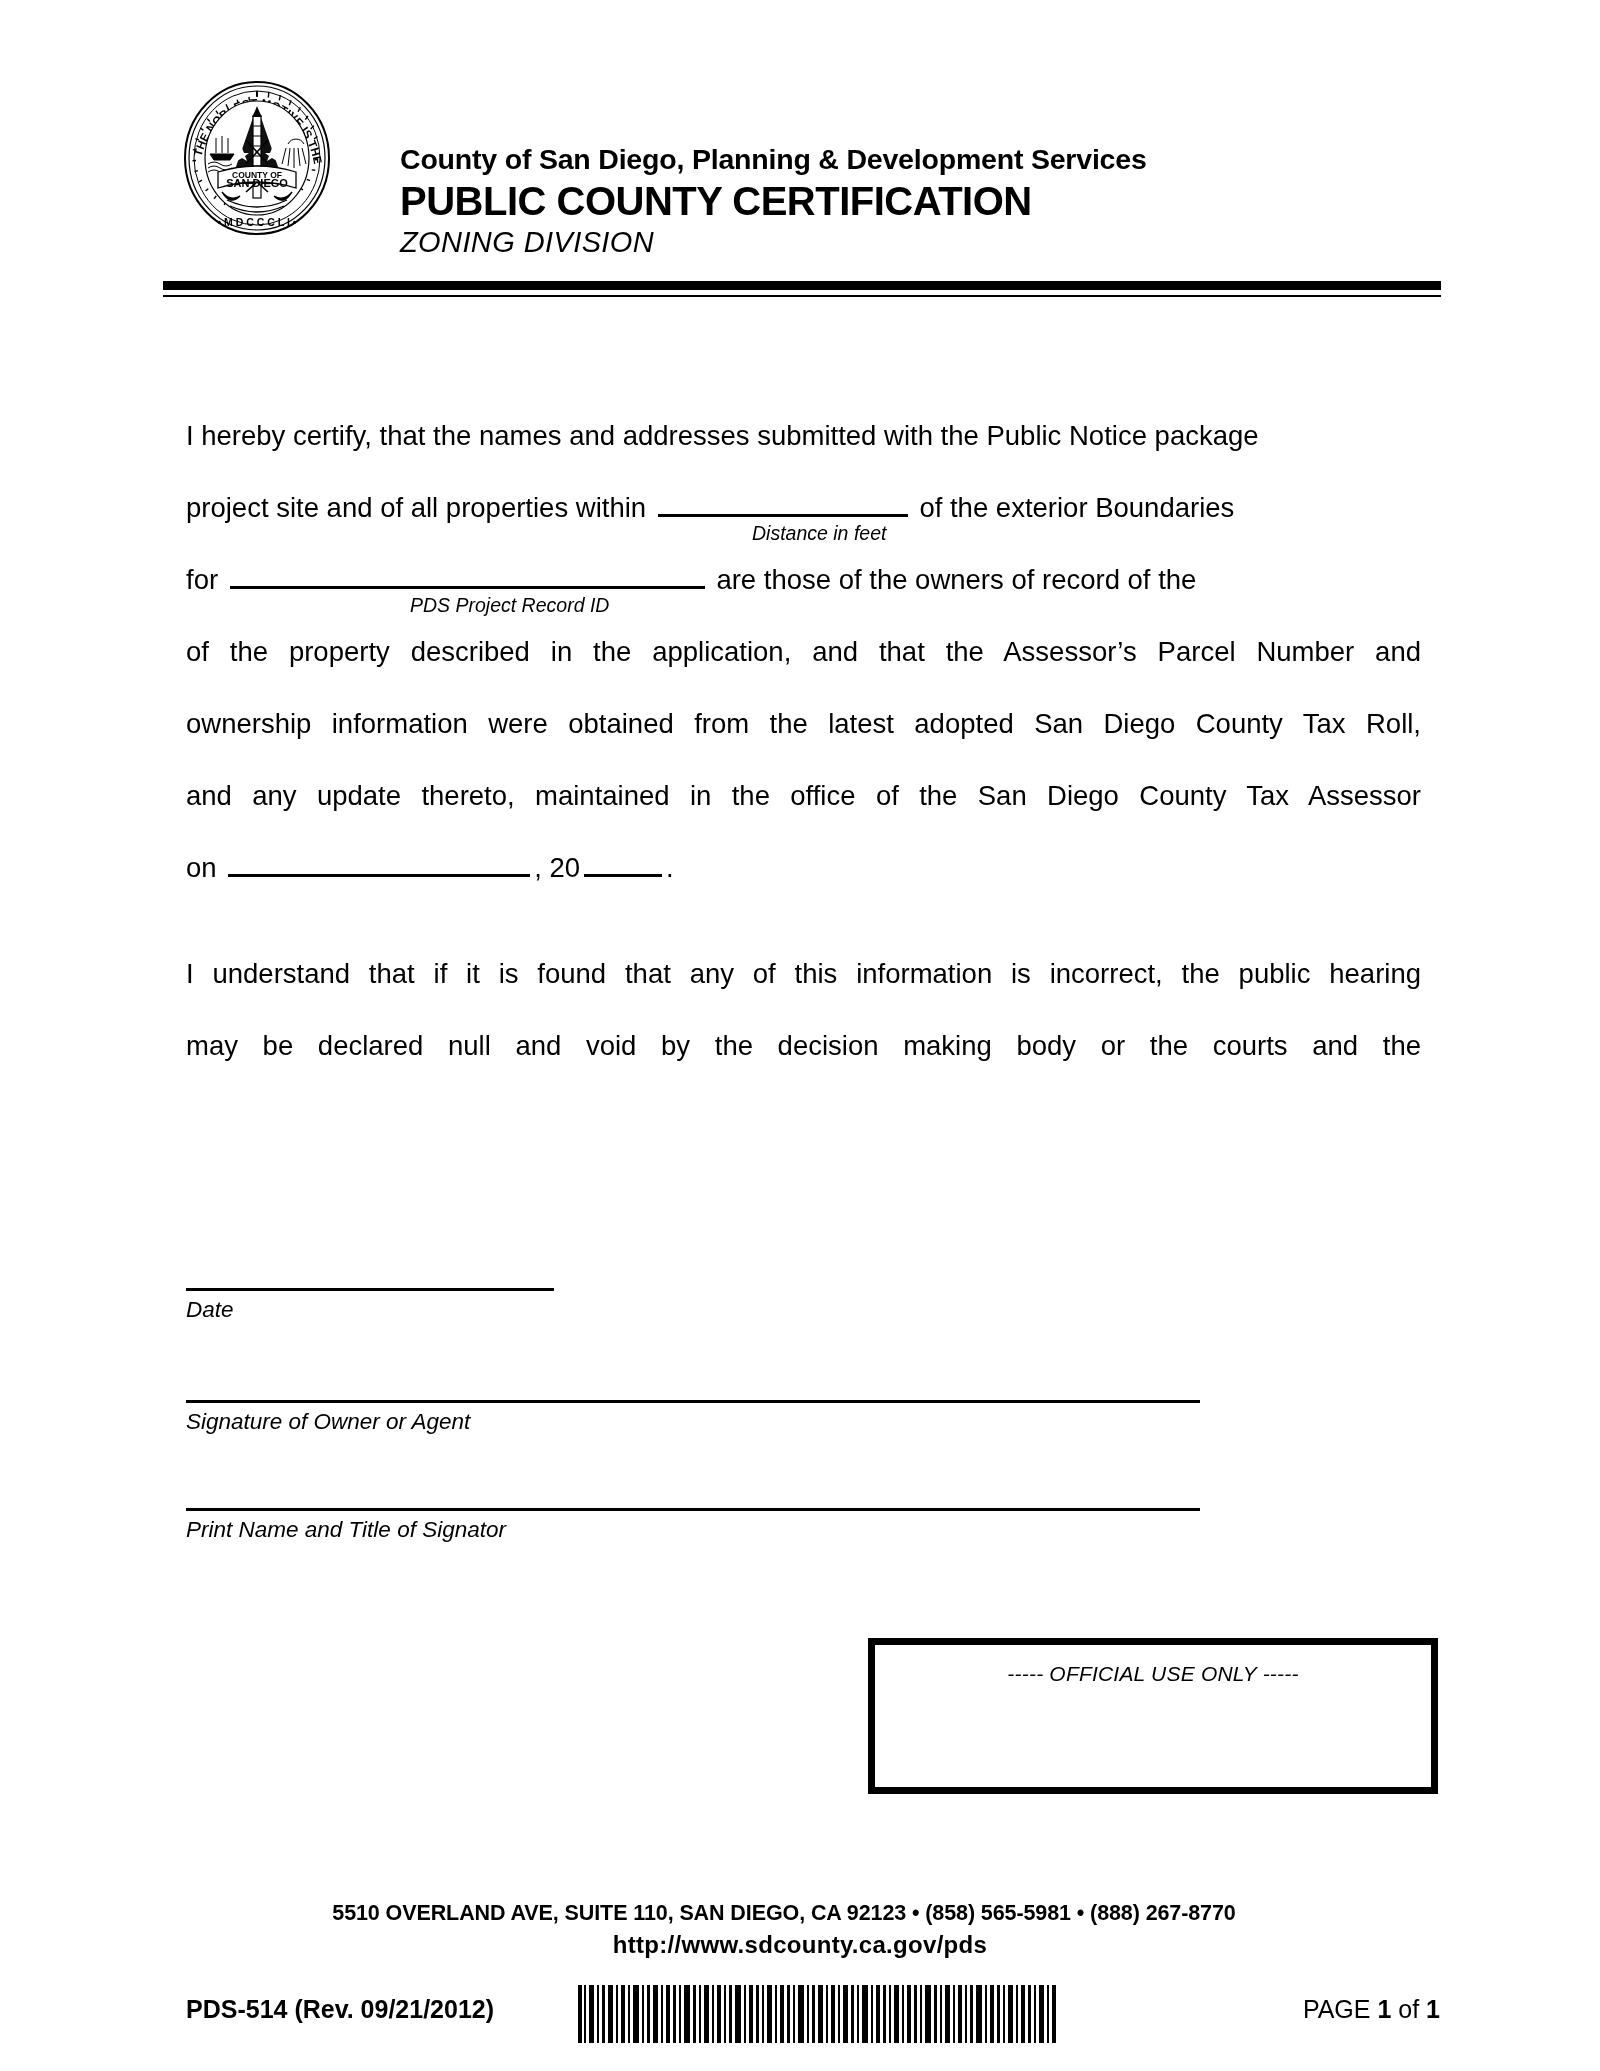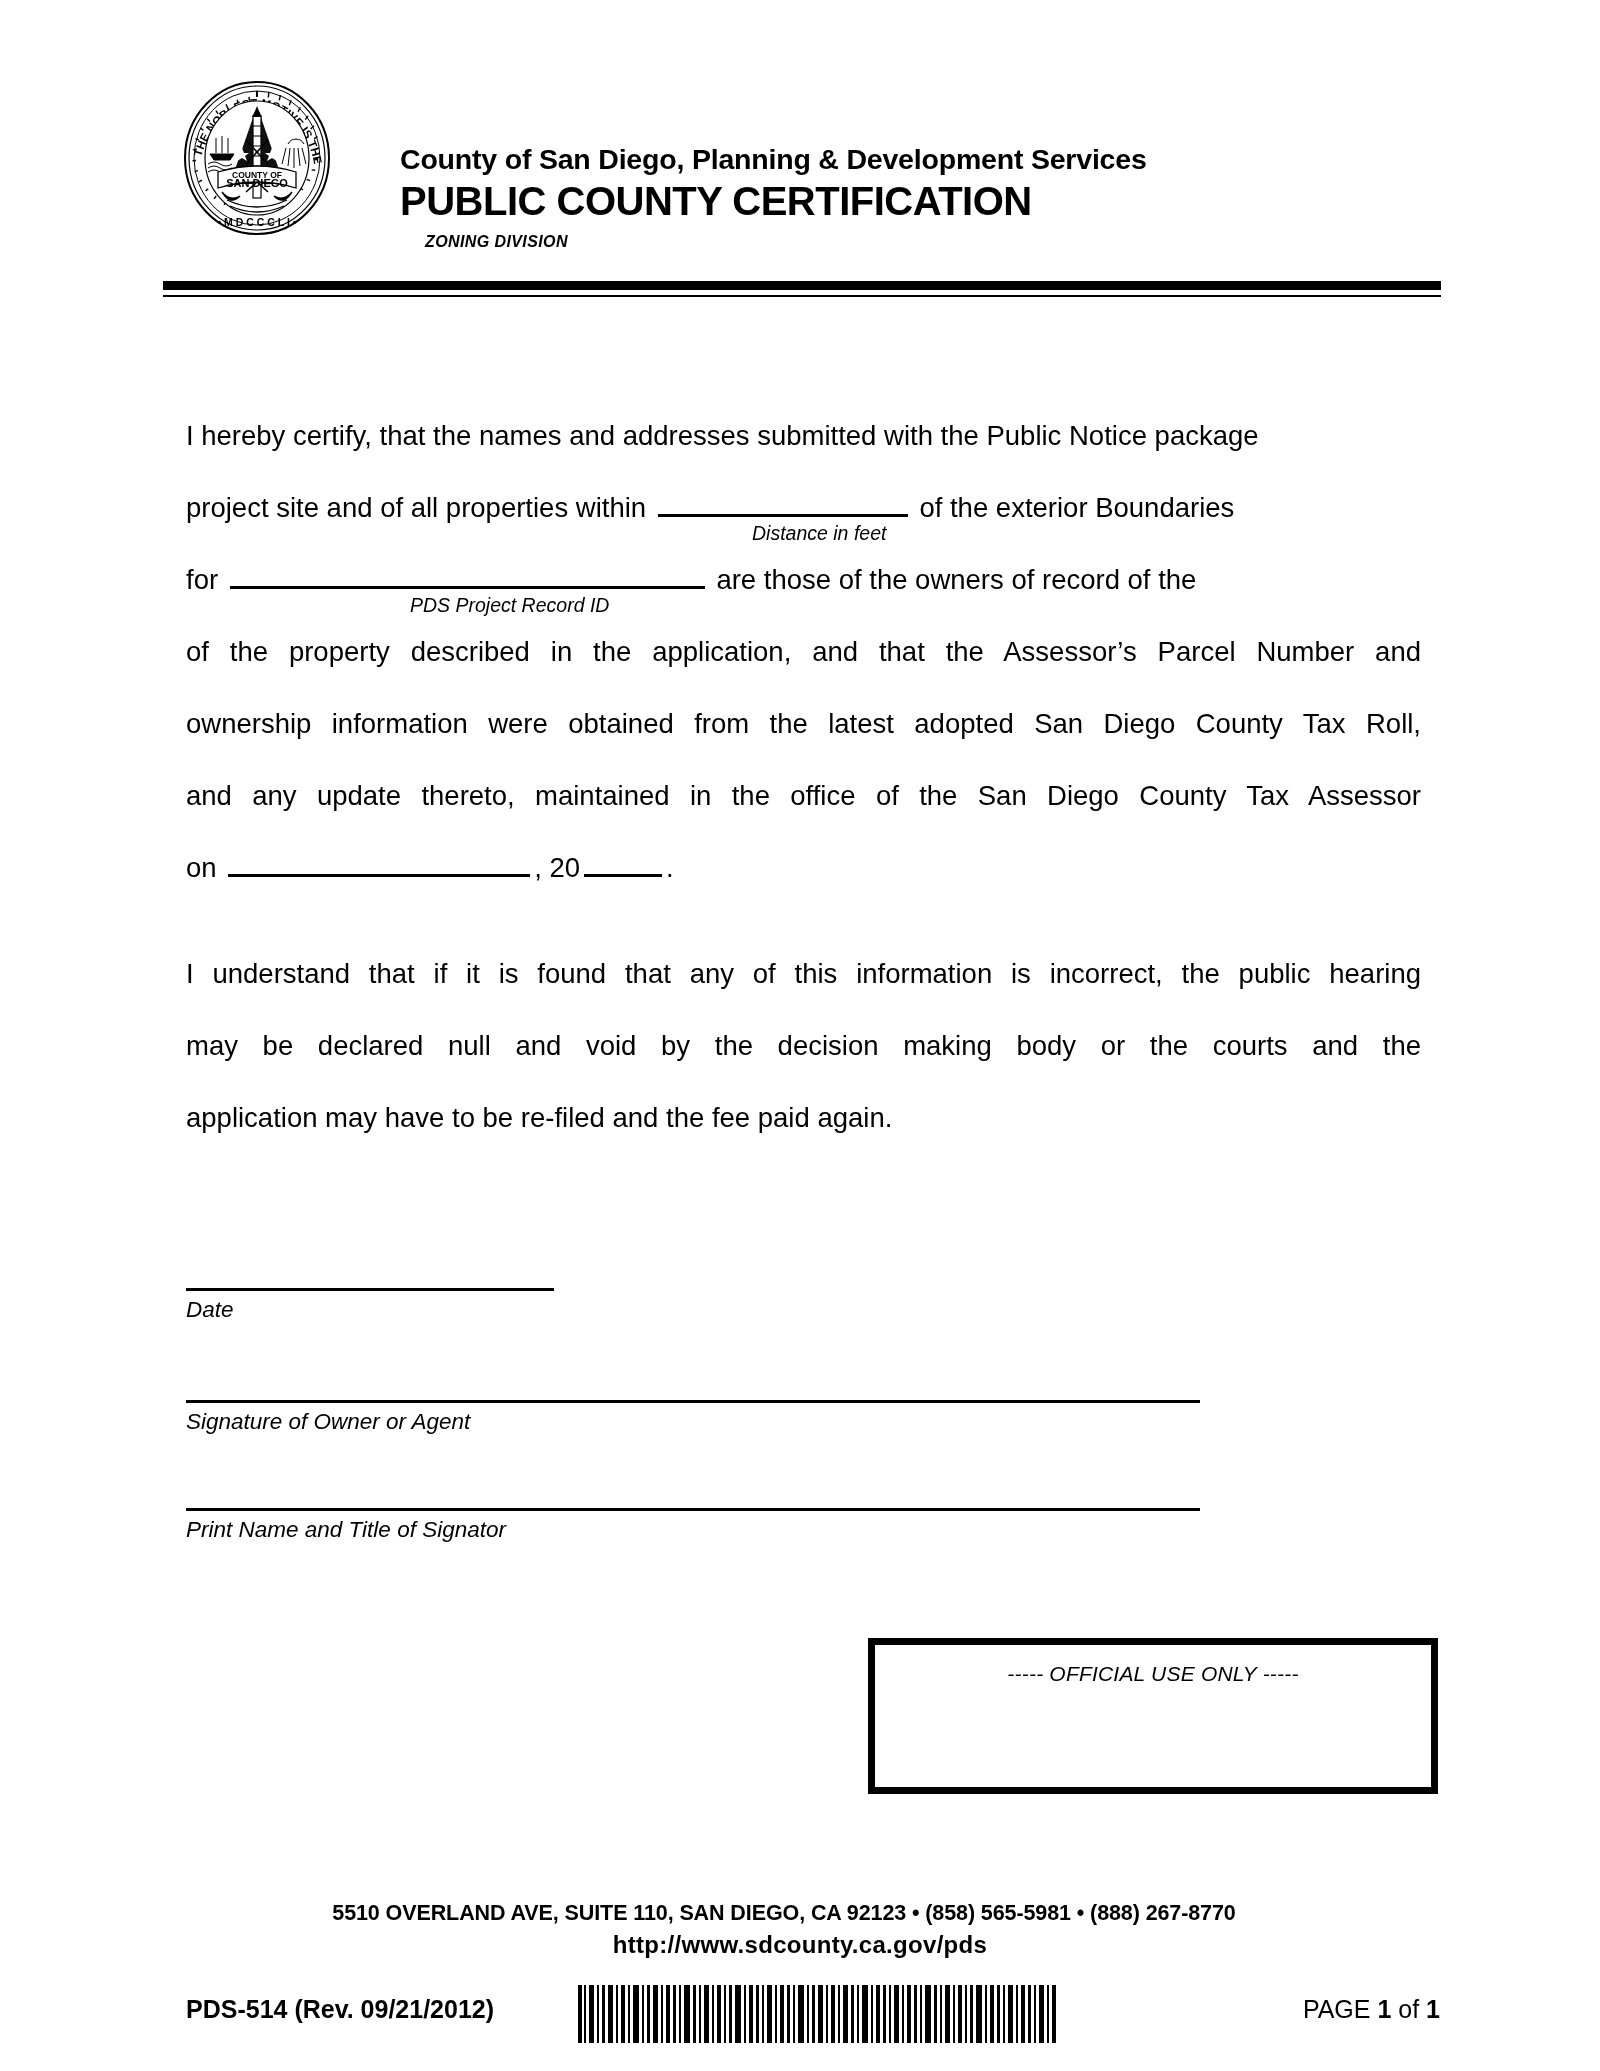--- a/index.html
+++ b/index.html
@@ -52,28 +52,27 @@
   }
   .hdr-line2 {
     font-size: 40px;
     font-weight: bold;
     letter-spacing: -0.5px;
     line-height: 47px;
     margin-top: 2px;
     white-space: nowrap;
   }
   .hdr-line3 {
-    font-size: 16px;
-    font-weight: bold;
+    font-size: 29px;
+    font-weight: normal;
     font-style: italic;
     letter-spacing: 0.4px;
     line-height: 28px;
     margin-top: 3px;
     white-space: nowrap;
-    margin-left: 25px;
   }
   .rule-thick {
     position: absolute;
     left: 163px;
     top: 281px;
     width: 1278px;
     height: 9px;
     background: #000000;
   }
   .rule-thin {
@@ -389,21 +388,20 @@
 
     <div class="para-line">
       <span>on</span>
       <span class="blank blank-date"></span><span>, 20</span><span class="blank blank-year"></span><span>.</span>
     </div>
 
     <div style="height:34px"></div>
 
     <div class="para-justify">I understand that if it is found that any of this information is incorrect, the public hearing</div>
     <div class="para-justify">may be declared null and void by the decision making body or the courts and the</div>
-    <div class="para-justify last">application may have to be re-filed and the fee paid again.</div>
   </div>
 
   <div class="sig-block">
 
     <div class="sig-group">
       <div class="sig-line short"></div>
       <div class="sig-caption">Date</div>
     </div>
 
     <div class="sig-gap-1"></div>

